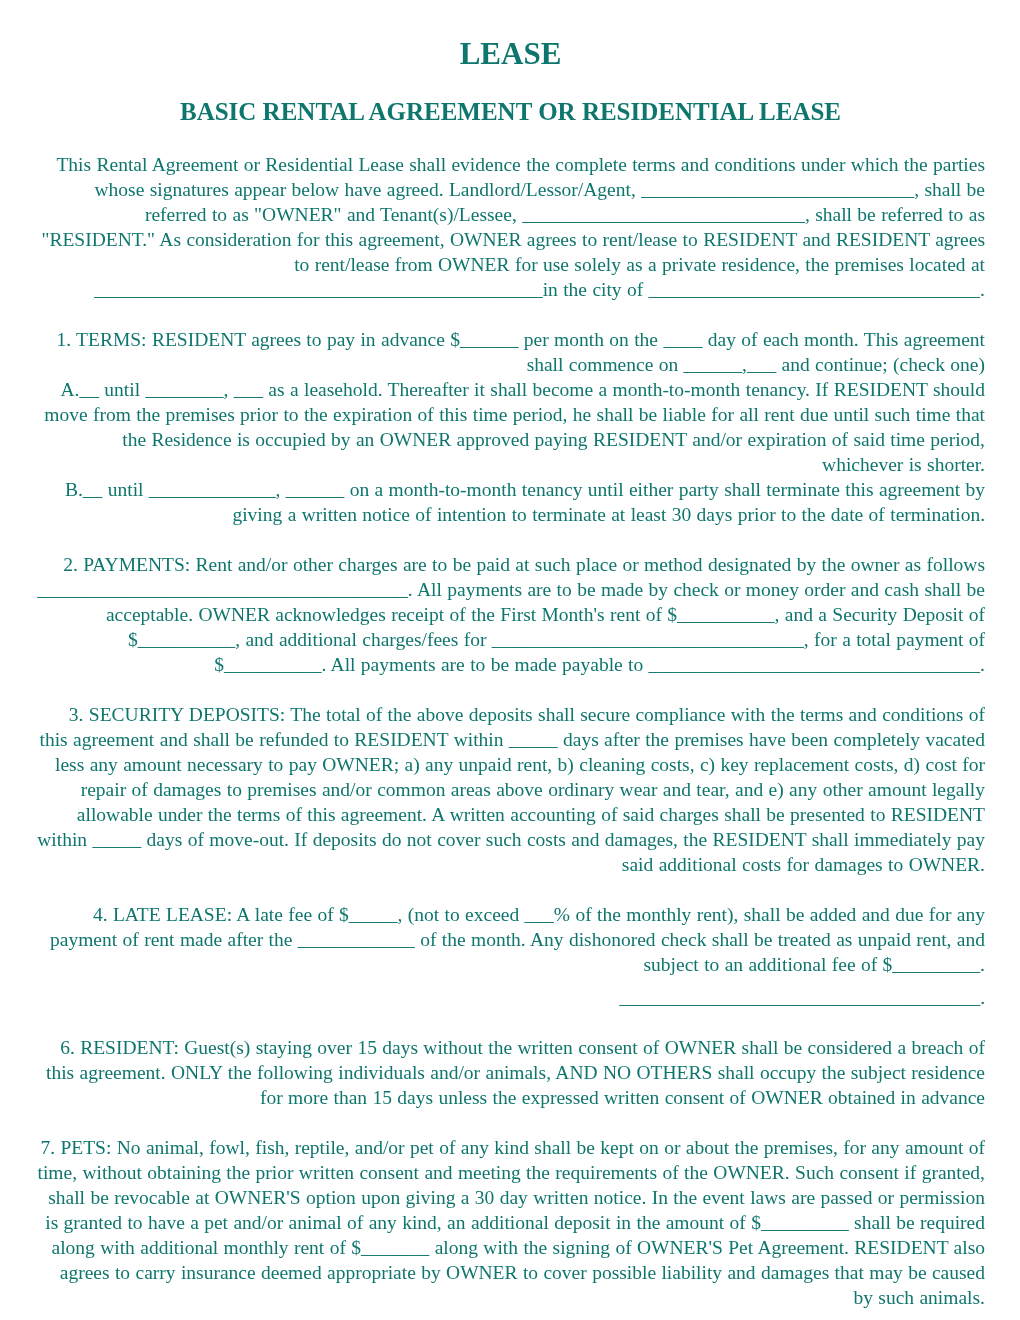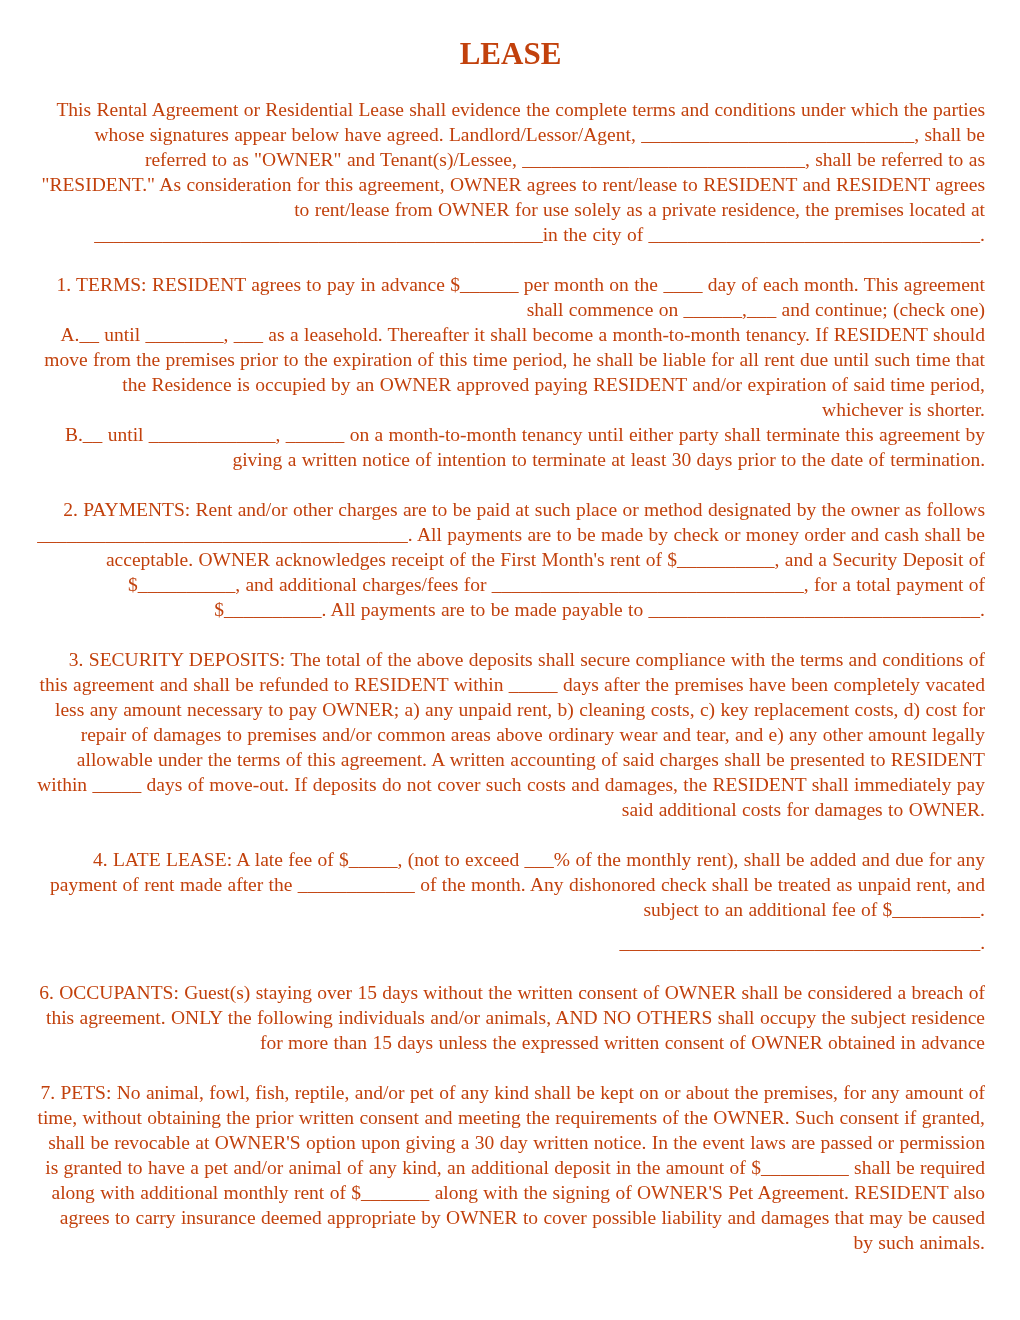--- a/index.html
+++ b/index.html
@@ -2,21 +2,21 @@
 <html><head>
 <meta charset="utf-8">
 <style>
   html, body { margin: 0; padding: 0; background: #ffffff; }
   .page {
     width: 1020px;
     height: 1320px;
     box-sizing: border-box;
     padding: 30px 35px 0 36px;
     background: #ffffff;
-    color: #c2410c;
+    color: #0f766e;
     font-family: "Liberation Serif", "DejaVu Serif", serif;
     overflow: hidden;
   }
   .doc-title {
     text-align: center;
     font-weight: 700;
     font-size: 31px;
     line-height: 36px;
     margin: 6px 0 0 0;
   }
@@ -37,30 +37,31 @@
   .para.cont { margin-top: 8px; }
   .para b { font-weight: 400; }
 </style>
 </head>
 <body>
 
 <div class="page">
 
   <h1 class="doc-title">LEASE</h1>
 
+  <h2 class="doc-subtitle">BASIC RENTAL AGREEMENT OR RESIDENTIAL LEASE</h2>
 
   <p class="para">This Rental Agreement or Residential Lease shall evidence the complete terms and conditions under which the parties whose signatures appear below have agreed. Landlord/Lessor/Agent, ____________________________, shall be referred to as "OWNER" and Tenant(s)/Lessee, _____________________________, shall be referred to as "RESIDENT." As consideration for this agreement, OWNER agrees to rent/lease to RESIDENT and RESIDENT agrees to rent/lease from OWNER for use solely as a private residence, the premises located at ______________________________________________in the city of __________________________________.</p>
 
   <p class="para"><span>1. </span><b>TERMS:</b><span> RESIDENT agrees to pay in advance $______ per month on the ____ day of each month. This agreement shall commence on ______,___ and continue; (check one)</span><br><span>A.__ until ________, ___ as a leasehold. Thereafter it shall become a month-to-month tenancy. If RESIDENT should move from the premises prior to the expiration of this time period, he shall be liable for all rent due until such time that the Residence is occupied by an OWNER approved paying RESIDENT and/or expiration of said time period, whichever is shorter.</span><br><span>B.__ until _____________, ______ on a month-to-month tenancy until either party shall terminate this agreement by giving a written notice of intention to terminate at least 30 days prior to the date of termination.</span></p>
 
   <p class="para"><span>2. </span><b>PAYMENTS:</b><span> Rent and/or other charges are to be paid at such place or method designated by the owner as follows ______________________________________. All payments are to be made by check or money order and cash shall be acceptable. OWNER acknowledges receipt of the First Month's rent of $__________, and a Security Deposit of $__________, and additional charges/fees for ________________________________, for a total payment of $__________. All payments are to be made payable to __________________________________.</span></p>
 
   <p class="para"><span>3. </span><b>SECURITY DEPOSITS:</b><span> The total of the above deposits shall secure compliance with the terms and conditions of this agreement and shall be refunded to RESIDENT within _____ days after the premises have been completely vacated less any amount necessary to pay OWNER; a) any unpaid rent, b) cleaning costs, c) key replacement costs, d) cost for repair of damages to premises and/or common areas above ordinary wear and tear, and e) any other amount legally allowable under the terms of this agreement. A written accounting of said charges shall be presented to RESIDENT within _____ days of move-out. If deposits do not cover such costs and damages, the RESIDENT shall immediately pay said additional costs for damages to OWNER.</span></p>
 
   <p class="para"><span>4. </span><b>LATE LEASE:</b><span> A late fee of $_____, (not to exceed ___% of the monthly rent), shall be added and due for any payment of rent made after the ____________ of the month. Any dishonored check shall be treated as unpaid rent, and subject to an additional fee of $_________.</span></p>
 
   <p class="para cont">_____________________________________.</p>
 
-  <p class="para"><span>6. </span><b>OCCUPANTS:</b><span> Guest(s) staying over 15 days without the written consent of OWNER shall be considered a breach of this agreement. ONLY the following individuals and/or animals, AND NO OTHERS shall occupy the subject residence for more than 15 days unless the expressed written consent of OWNER obtained in advance</span></p>
+  <p class="para"><span>6. </span><b>RESIDENT:</b><span> Guest(s) staying over 15 days without the written consent of OWNER shall be considered a breach of this agreement. ONLY the following individuals and/or animals, AND NO OTHERS shall occupy the subject residence for more than 15 days unless the expressed written consent of OWNER obtained in advance</span></p>
 
   <p class="para"><span>7. </span><b>PETS:</b><span> No animal, fowl, fish, reptile, and/or pet of any kind shall be kept on or about the premises, for any amount of time, without obtaining the prior written consent and meeting the requirements of the OWNER. Such consent if granted, shall be revocable at OWNER'S option upon giving a 30 day written notice. In the event laws are passed or permission is granted to have a pet and/or animal of any kind, an additional deposit in the amount of $_________ shall be required along with additional monthly rent of $_______ along with the signing of OWNER'S Pet Agreement. RESIDENT also agrees to carry insurance deemed appropriate by OWNER to cover possible liability and damages that may be caused by such animals.</span></p>
 
 </div>
 
 </body></html>

